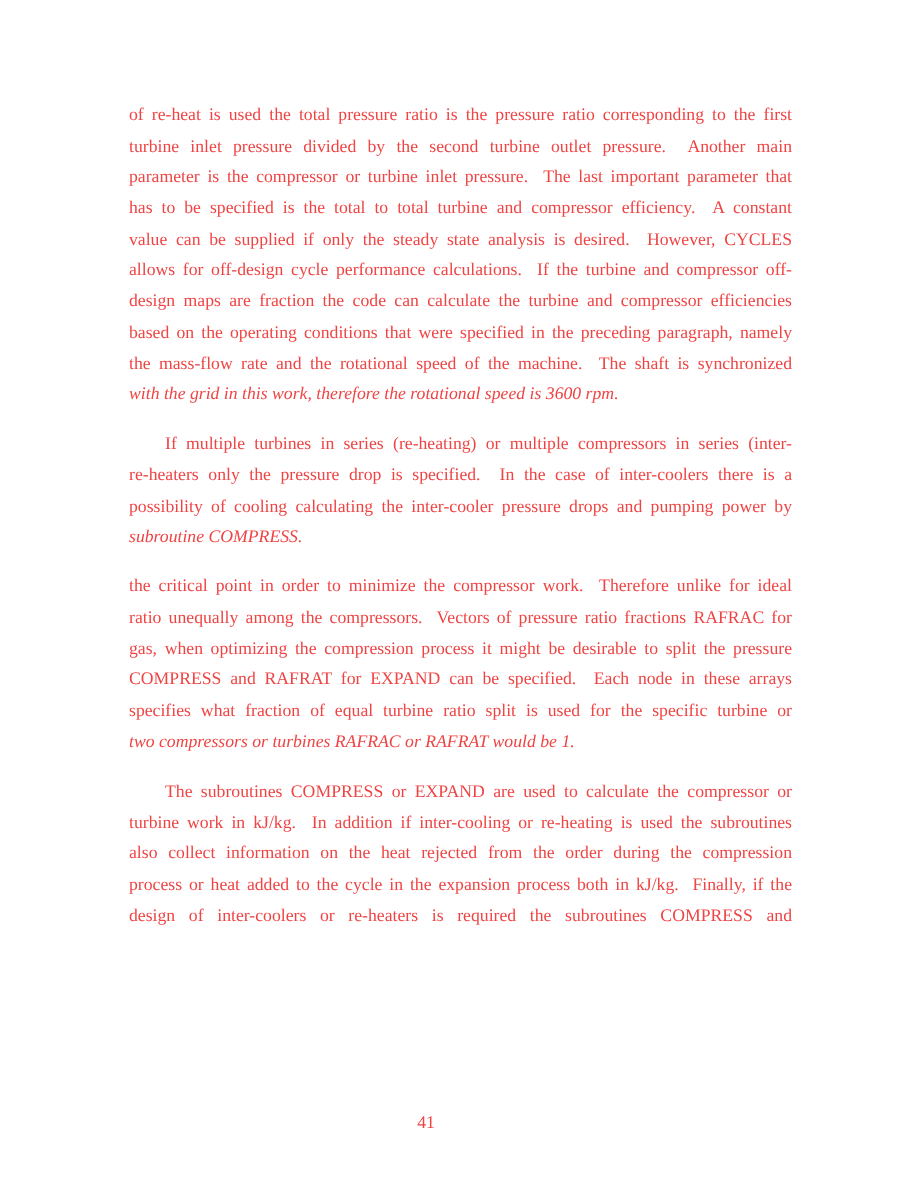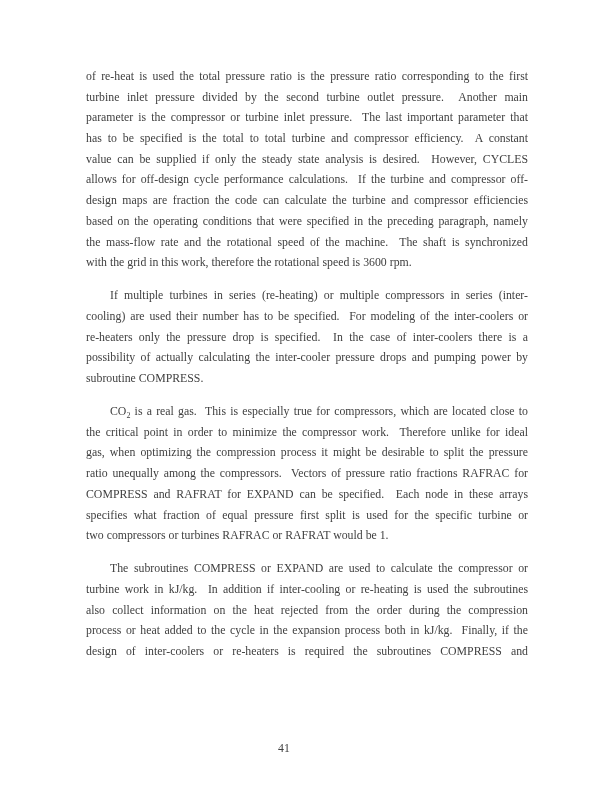--- a/index.html
+++ b/index.html
@@ -7,21 +7,21 @@
     padding: 0;
     background: #ffffff;
   }
   .page {
     position: relative;
     width: 612px;
     height: 792px;
     background: #ffffff;
     overflow: hidden;
     font-family: "Liberation Serif", "DejaVu Serif", serif;
-    color: #404040;
+    color: #ef4444;
   }
   .text-block {
     position: absolute;
     left: 86px;
     top: 66px;
     width: 442px;
     font-size: 11.8px;
     line-height: 20.7px;
   }
   .para {
@@ -31,20 +31,21 @@
     text-align: justify;
     text-align-last: justify;
     height: 20.7px;
     overflow: hidden;
   }
   .line.indent {
     text-indent: 24px;
   }
   .line.final {
     text-align-last: left;
+    font-style: italic;
   }
   sub {
     font-size: 8px;
     line-height: 0;
     vertical-align: -2.5px;
   }
   .footer {
     position: absolute;
     top: 742px;
     left: 0;
@@ -66,32 +67,30 @@
         <div class="line">has to be specified is the total to total turbine and compressor efficiency.&nbsp; A constant</div>
         <div class="line">value can be supplied if only the steady state analysis is desired.&nbsp; However, CYCLES</div>
         <div class="line">allows for off-design cycle performance calculations.&nbsp; If the turbine and compressor off-</div>
         <div class="line">design maps are fraction the code can calculate the turbine and compressor efficiencies</div>
         <div class="line">based on the operating conditions that were specified in the preceding paragraph, namely</div>
         <div class="line">the mass-flow rate and the rotational speed of the machine.&nbsp; The shaft is synchronized</div>
         <div class="line final">with the grid in this work, therefore the rotational speed is 3600 rpm.</div>
       </div>
       <div class="para">
         <div class="line indent">If multiple turbines in series (re-heating) or multiple compressors in series (inter-</div>
-        <div class="line">cooling) are used their number has to be specified.&nbsp; For modeling of the inter-coolers or</div>
         <div class="line">re-heaters only the pressure drop is specified.&nbsp; In the case of inter-coolers there is a</div>
-        <div class="line">possibility of actually calculating the inter-cooler pressure drops and pumping power by</div>
+        <div class="line">possibility of cooling calculating the inter-cooler pressure drops and pumping power by</div>
         <div class="line final">subroutine COMPRESS.</div>
       </div>
       <div class="para">
-        <div class="line indent"><span>CO</span><sub>2</sub><span> is a real gas.&nbsp; This is especially true for compressors, which are located close to</span></div>
         <div class="line">the critical point in order to minimize the compressor work.&nbsp; Therefore unlike for ideal</div>
+        <div class="line">ratio unequally among the compressors.&nbsp; Vectors of pressure ratio fractions RAFRAC for</div>
         <div class="line">gas, when optimizing the compression process it might be desirable to split the pressure</div>
-        <div class="line">ratio unequally among the compressors.&nbsp; Vectors of pressure ratio fractions RAFRAC for</div>
         <div class="line">COMPRESS and RAFRAT for EXPAND can be specified.&nbsp; Each node in these arrays</div>
-        <div class="line">specifies what fraction of equal pressure first split is used for the specific turbine or</div>
+        <div class="line">specifies what fraction of equal turbine ratio split is used for the specific turbine or</div>
         <div class="line final">two compressors or turbines RAFRAC or RAFRAT would be 1.</div>
       </div>
       <div class="para">
         <div class="line indent">The subroutines COMPRESS or EXPAND are used to calculate the compressor or</div>
         <div class="line">turbine work in kJ/kg.&nbsp; In addition if inter-cooling or re-heating is used the subroutines</div>
         <div class="line">also collect information on the heat rejected from the order during the compression</div>
         <div class="line">process or heat added to the cycle in the expansion process both in kJ/kg.&nbsp; Finally, if the</div>
         <div class="line">design of inter-coolers or re-heaters is required the subroutines COMPRESS and</div>
       </div>
     </div>

